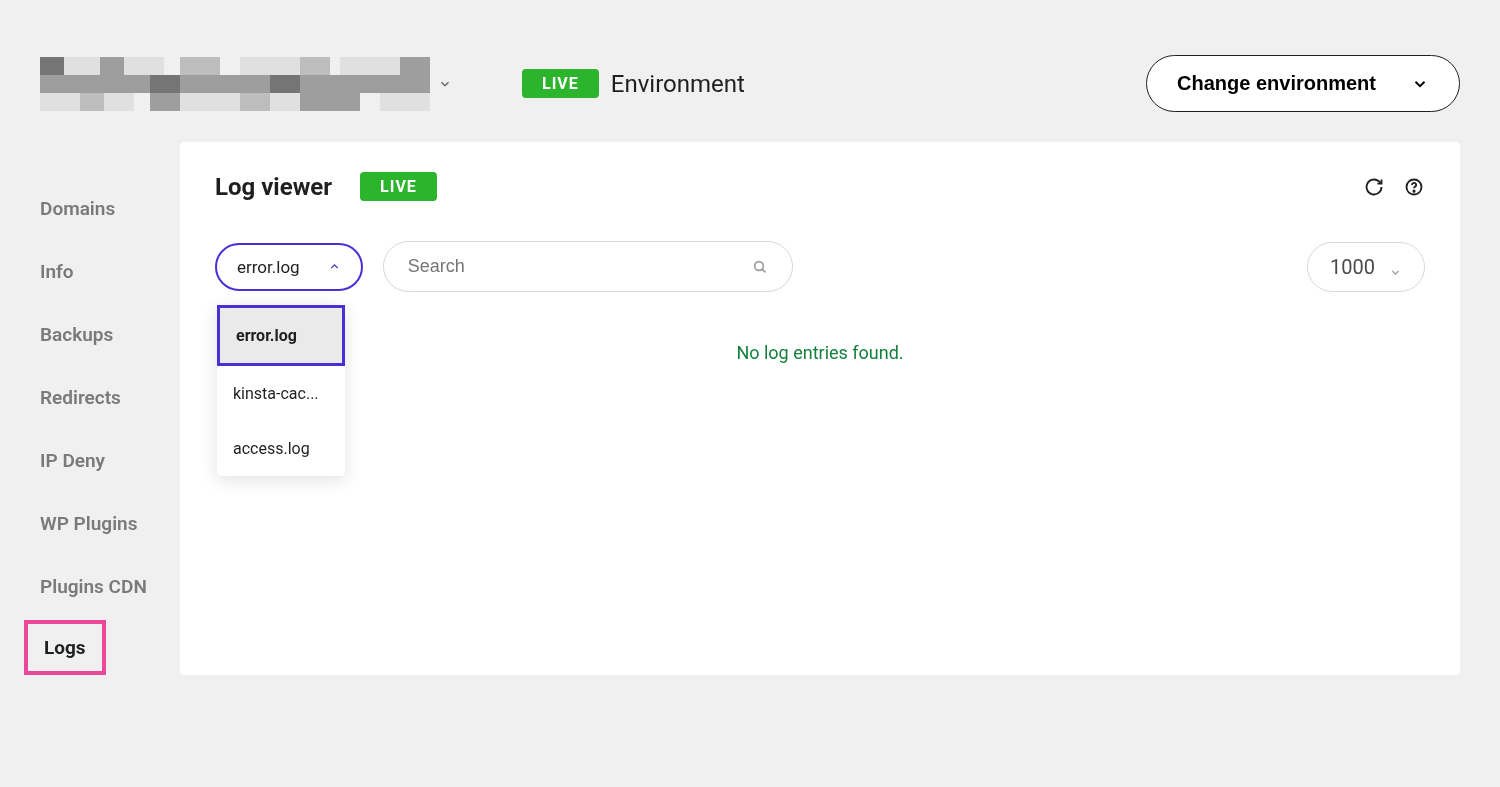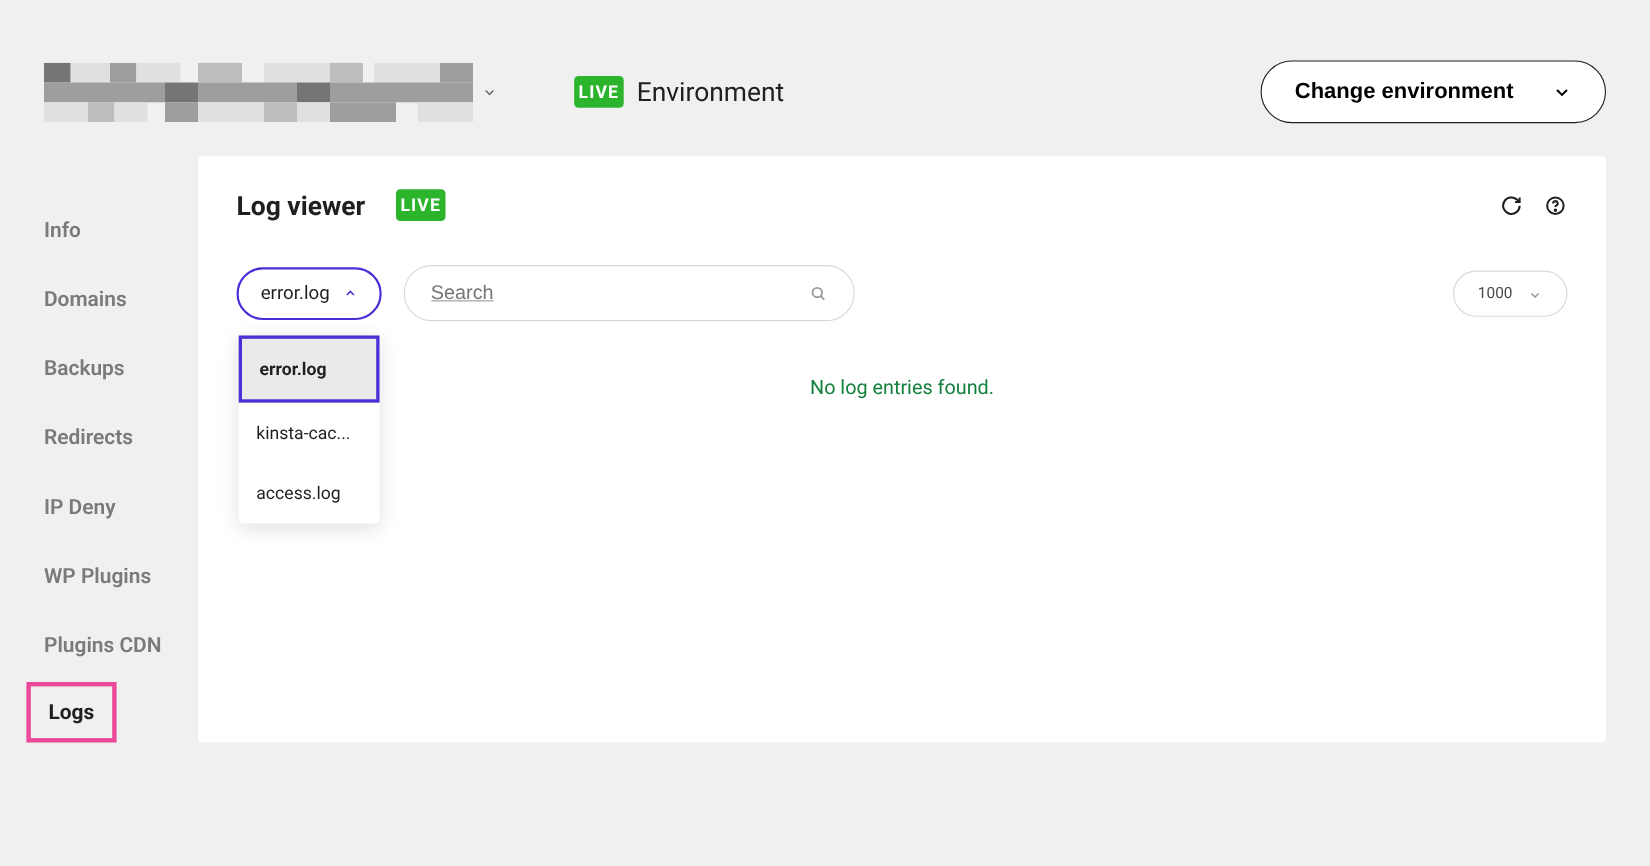--- a/index.html
+++ b/index.html
@@ -41,21 +41,21 @@
       width: 14px; height: 14px;
       display: inline-flex; align-items: center; justify-content: center;
       color: #6d6d6d;
     }
     .live-badge {
       background: #2db42d;
       color: #fff;
       font-weight: 700;
       font-size: 16px;
       letter-spacing: 1px;
-      padding: 5px 4px;
+      padding: 5px 20px;
       border-radius: 4px;
     }
     .env-label {
       font-size: 24px;
       color: #1f1f1f;
       font-weight: 400;
     }
     .env-block {
       display: flex;
       align-items: center;
@@ -148,50 +148,49 @@
       align-items: center;
       gap: 20px;
     }
     .log-select {
       border: 2px solid #4a2fd6;
       border-radius: 28px;
       padding: 12px 20px;
       font-size: 17px;
       display: flex;
       align-items: center;
-      gap: 12px;
+      gap: 28px;
       cursor: pointer;
       background: #fff;
       position: relative;
     }
     .search-box {
       border: 1.5px solid #d8d8d8;
       border-radius: 28px;
       padding: 14px 24px;
       width: 410px;
       display: flex;
       align-items: center;
       justify-content: space-between;
       color: #9a9a9a;
       font-size: 18px;
       background: #fff;
-      text-decoration: underline;
     }
     .search-input {
       border: none;
       outline: none;
       font-size: 18px;
       flex: 1;
       background: transparent;
     }
     .limit-select {
       border: 1.5px solid #d8d8d8;
       border-radius: 28px;
       padding: 12px 22px;
-      font-size: 14px;
+      font-size: 20px;
       display: flex;
       align-items: flex-end;
       gap: 14px;
       cursor: pointer;
       color: #4a4a4a;
       background: #fff;
     }
     .dropdown-panel {
       position: absolute;
       top: 60px;
@@ -272,22 +271,22 @@
     <span>
       <svg width="18" height="18" viewBox="0 0 24 24" fill="none" stroke="currentColor" stroke-width="2.5">
           <polyline points="6 9 12 15 18 9"></polyline>
         </svg>
     </span>
   </button>
 </div>
 
 <div class="layout">
   <nav class="sidebar">
+    <div class="sidebar-item">Domains</div>
     <div class="sidebar-item">Info</div>
-    <div class="sidebar-item">Domains</div>
     <div class="sidebar-item">Backups</div>
     <div class="sidebar-item">Redirects</div>
     <div class="sidebar-item">IP Deny</div>
     <div class="sidebar-item">WP Plugins</div>
     <div class="sidebar-item">Plugins CDN</div>
     <div class="sidebar-item active">Logs</div>
   </nav>
 
   <div class="main-panel">
     <div class="panel-header">

